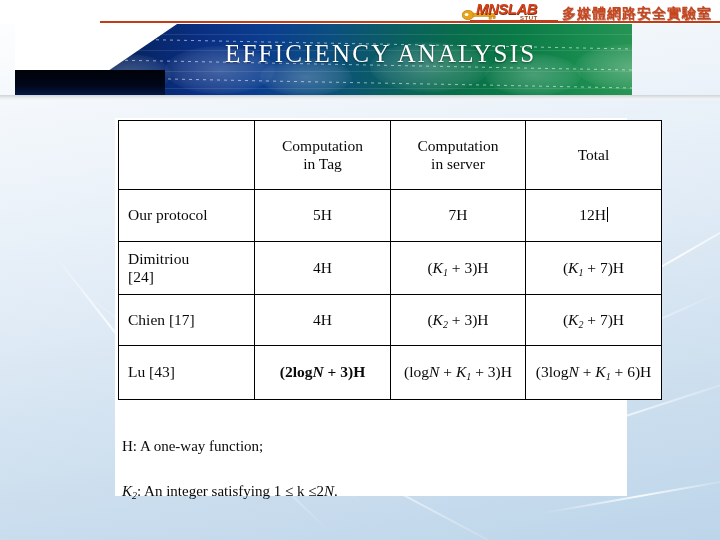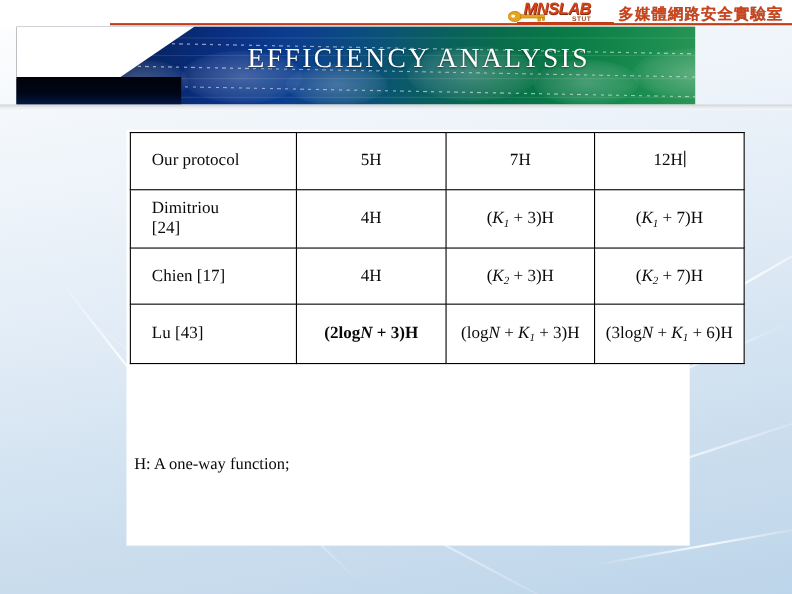--- a/index.html
+++ b/index.html
@@ -164,21 +164,21 @@
     border: 1.6px solid #000000;
     text-align: center;
     vertical-align: middle;
     font-size: 15.5px;
     color: #0a0a0a;
     padding: 3px 4px;
     line-height: 1.18;
   }
   table.eff td.rowhead {
     text-align: left;
-    padding-left: 19px;
+    padding-left: 9px;
   }
   table.eff tr.headrow td {
     font-size: 15.5px;
   }
   .c1 { width: 127px; }
   .c2 { width: 127px; }
   .c3 { width: 126px; }
   .c4 { width: 127px; }
   .h-head { height: 62px; }
   .h-r1   { height: 45px; }
@@ -196,21 +196,21 @@
 
   
   .notes {
     position: absolute; left: 122px; top: 412px;
     width: 420px;
     font-size: 15px;
     color: #0a0a0a;
     line-height: 20.5px;
     z-index: 3;
   }
-  .notes div { white-space: nowrap; }
+  .notes div { white-space: nowrap; margin-top: 24px; }
 
   
   .pagenum {
     position: absolute; left: 0; right: 0; top: 542px;
     text-align: center;
     font-family: "Liberation Sans", sans-serif;
     font-size: 10px; font-weight: bold;
     color: #1f3f70;
     z-index: 3;
   }
@@ -266,20 +266,34 @@
   <div class="wedge"></div>
   <div class="wedge-dark"></div>
   <div class="banner-title">EFFICIENCY ANALYSIS</div>
 </div>
 <div class="banner-base"></div>
 
 <div class="sheet"></div>
 
 <table class="eff">
   <tbody>
+      <tr class="headrow">
+    <td class="c1 h-head"></td>
+    <td class="c2 h-head">
+      <span>Computation</span><br>
+      <span>in Tag</span>
+    </td>
+    <td class="c3 h-head">
+      <span>Computation</span><br>
+      <span>in server</span>
+    </td>
+    <td class="c4 h-head">
+      <span>Total</span>
+    </td>
+  </tr>
 
   <tr class="h-r1">
     <td class="c1 rowhead h-r1">Our protocol</td>
     <td class="c2 h-r1">5H</td>
     <td class="c3 h-r1">7H</td>
     <td class="c4 h-r1"><span>12H</span><span class="caret"></span></td>
   </tr>
 
   <tr class="h-r2">
     <td class="c1 rowhead h-r2">
@@ -303,15 +317,16 @@
     <td class="c1 rowhead h-r5">Lu [43]</td>
     <td class="c2 h-r5"><b>(2log<var>N</var> + 3)H</b></td>
     <td class="c3 h-r5">(log<var>N</var> + <var>K</var><sub>1</sub> + 3)H</td>
     <td class="c4 h-r5">(3log<var>N</var> + <var>K</var><sub>1</sub> + 6)H</td>
   </tr>
 </tbody>
   </table>
 
 <div class="notes">
   <div>H: A one-way function;</div>
+  <div><var>K</var><sub>2</sub>: An integer satisfying 1 ≤ k ≤2<var>N</var>.</div>
 </div>
 
 <div class="pagenum">17</div>
 
 </body></html>

